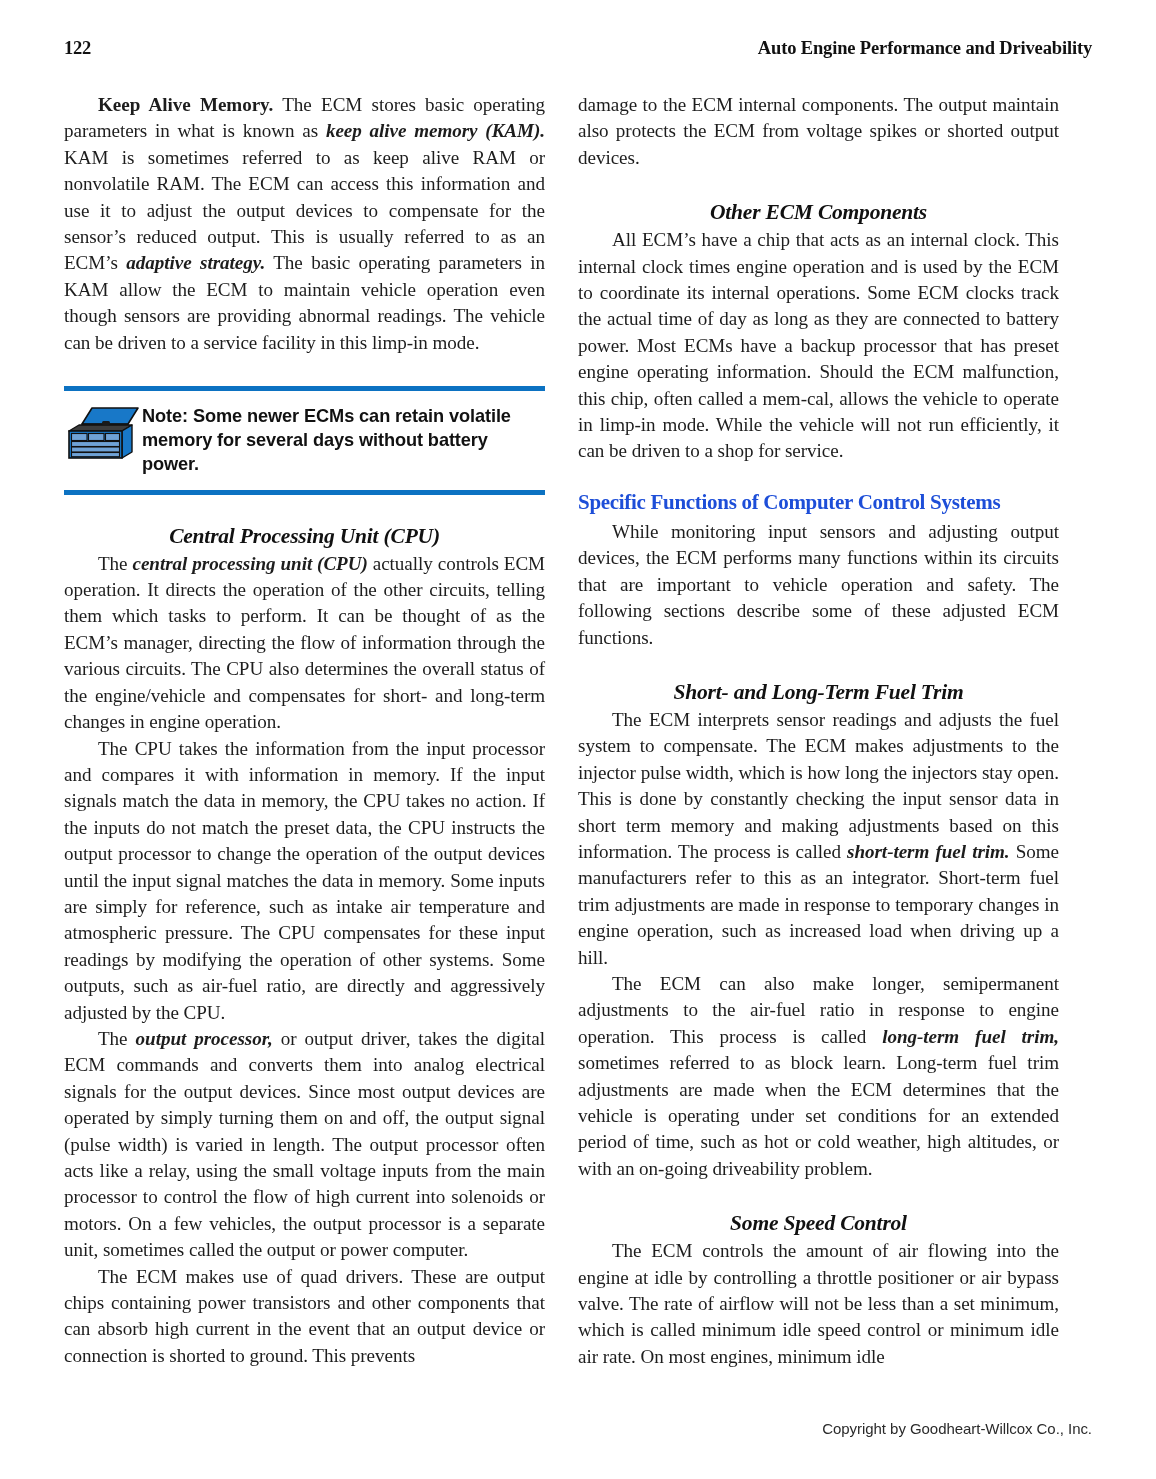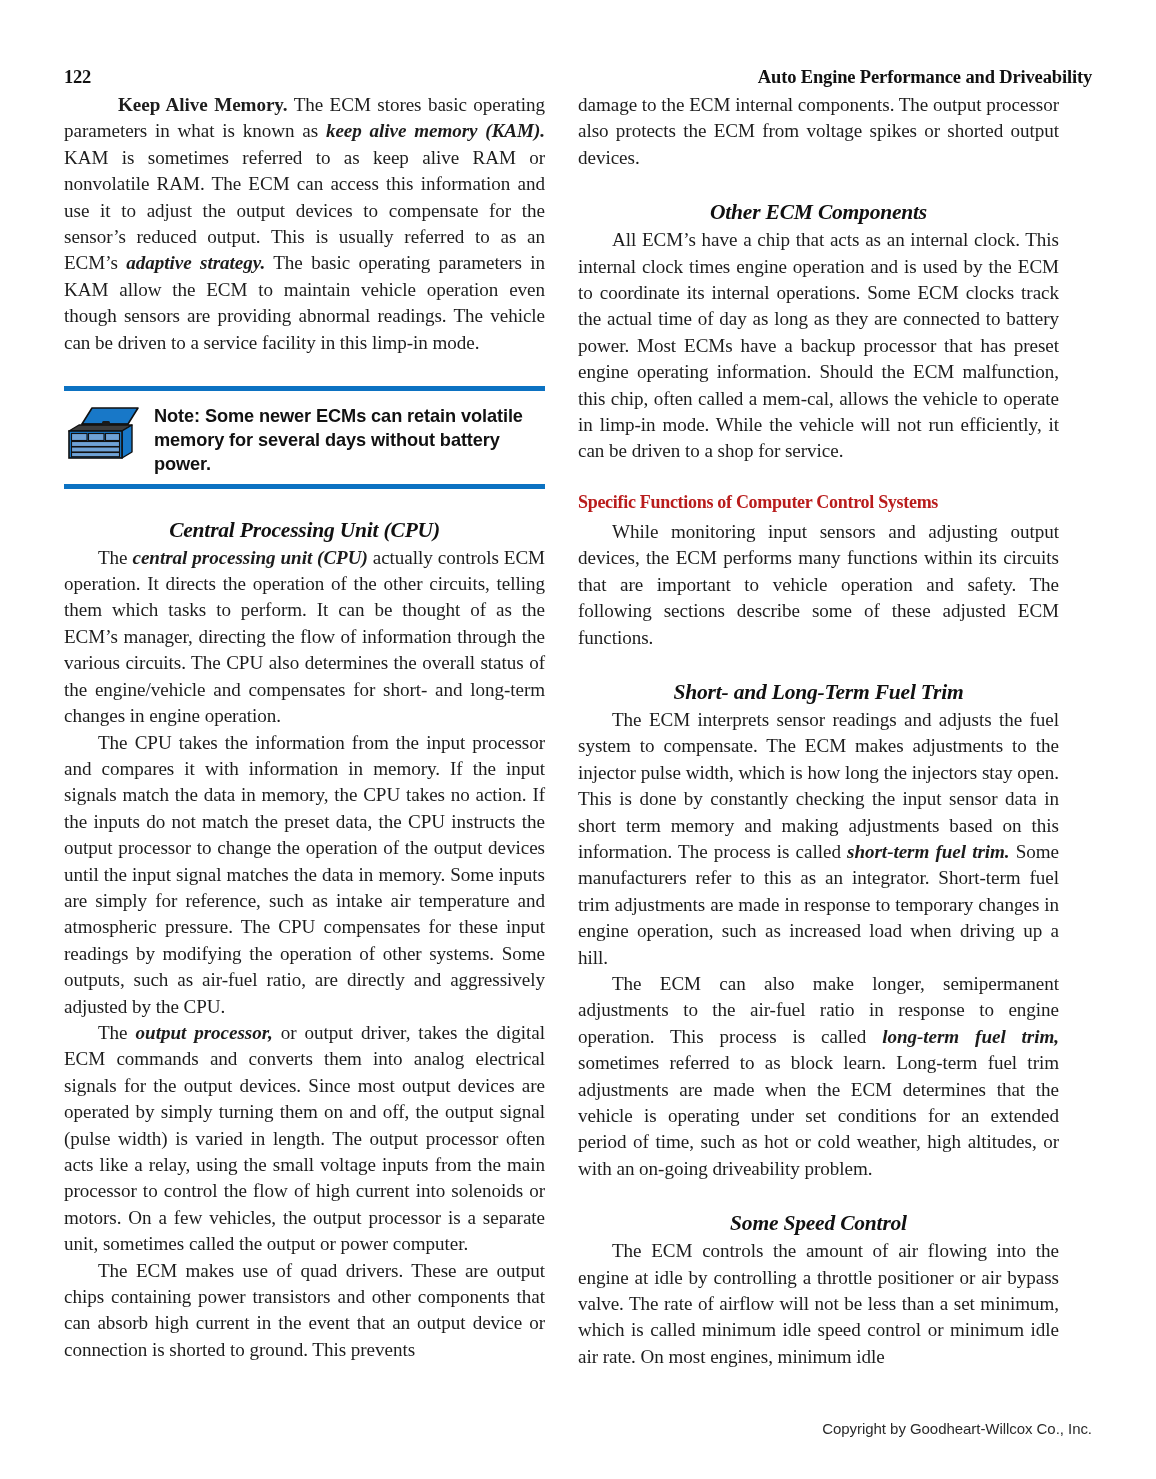--- a/index.html
+++ b/index.html
@@ -40,21 +40,20 @@
     font-size: 18.5px;
     font-weight: 700;
     letter-spacing: -0.2px;
     color: #111;
   }
   .book-title {
     font-size: 18.5px;
     font-weight: 700;
     color: #111;
     letter-spacing: -0.15px;
-    margin-top: 29px;
   }
 
   
   .col {
     position: absolute;
     top: 92px;
     width: 481px;
   }
   .col-left  { left: 64px;  }
   .col-right { left: 578px; }
@@ -64,36 +63,36 @@
     font-size: 19.1px;
     line-height: 26.4px;
     text-align: justify;
     text-justify: inter-word;
     hyphens: manual;
     color: #1d1d1d;
     letter-spacing: -0.05px;
   }
   p.body.indent { text-indent: 34px; }
 
-  b.run-in { font-weight: 700; margin-left: 20px; }
+  b.run-in { font-weight: 700; }
   i.term {
     font-weight: 700;
     font-style: italic;
   }
 
   
   h2.section-head {
     margin: 22px 0 2px 0;
-    font-size: 18px;
+    font-size: 21px;
     line-height: 30px;
     font-weight: 700;
     font-style: normal;
     text-align: left;
     letter-spacing: -0.3px;
-    color: #b91c1c;
+    color: #1d4ed8;
   }
   h3.sub-head {
     margin: 28px 0 1px 0;
     font-size: 21.5px;
     line-height: 27px;
     font-weight: 700;
     font-style: italic;
     text-align: center;
     letter-spacing: -0.2px;
     color: #111;
@@ -103,22 +102,22 @@
   .note-box {
     margin: 30px 0 0 0;
     padding: 0;
     border-top: 5px solid #0c72c2;
     border-bottom: 5px solid #0c72c2;
     position: relative;
   }
   .note-inner {
     display: flex;
     align-items: flex-start;
-    padding: 12px 2px 7px 2px;
-    gap: 14px;
+    padding: 12px 2px 13px 2px;
+    gap: 2px;
   }
   .note-text {
     font-family: "Liberation Sans", sans-serif;
     font-size: 18.2px;
     line-height: 24.2px;
     font-weight: 700;
     color: #111;
     letter-spacing: -0.1px;
     flex: 1;
     padding-top: 1px;
@@ -190,21 +189,21 @@
     <p class="body indent"><span>The </span><i class="term">central processing unit (CPU)</i><span> actually controls ECM operation. It directs the operation of the other circuits, telling them which tasks to perform. It can be thought of as the ECM’s manager, directing the flow of information through the various circuits. The CPU also determines the overall status of the engine/vehicle and compensates for short- and long-term changes in engine operation.</span></p>
     <p class="body indent">The CPU takes the information from the input processor and compares it with information in memory. If the input signals match the data in memory, the CPU takes no action. If the inputs do not match the preset data, the CPU instructs the output processor to change the operation of the output devices until the input signal matches the data in memory. Some inputs are simply for reference, such as intake air temperature and atmospheric pressure. The CPU compensates for these input readings by modifying the operation of other systems. Some outputs, such as air-fuel ratio, are directly and aggressively adjusted by the CPU.</p>
 
     <p class="body indent"><span>The </span><i class="term">output processor,</i><span> or output driver, takes the digital ECM commands and converts them into analog electrical signals for the output devices. Since most output devices are operated by simply turning them on and off, the output signal (pulse width) is varied in length. The output processor often acts like a relay, using the small voltage inputs from the main processor to control the flow of high current into solenoids or motors. On a few vehicles, the output processor is a separate unit, sometimes called the output or power computer.</span></p>
     <p class="body indent">The ECM makes use of quad drivers. These are output chips containing power transistors and other components that can absorb high current in the event that an output device or connection is shorted to ground. This prevents</p>
 
   </div>
 
   <div class="col col-right">
 
-    <p class="body">damage to the ECM internal components. The output processor also protects the ECM from voltage spikes or shorted output devices.</p>
+    <p class="body">damage to the ECM internal components. The output maintain also protects the ECM from voltage spikes or shorted output devices.</p>
 
     <h3 class="sub-head">Other ECM Components</h3>
     <p class="body indent">All ECM’s have a chip that acts as an internal clock. This internal clock times engine operation and is used by the ECM to coordinate its internal operations. Some ECM clocks track the actual time of day as long as they are connected to battery power. Most ECMs have a backup processor that has preset engine operating information. Should the ECM malfunction, this chip, often called a mem-cal, allows the vehicle to operate in limp-in mode. While the vehicle will not run efficiently, it can be driven to a shop for service.</p>
 
     <h2 class="section-head">Specific Functions of Computer Control Systems</h2>
     <p class="body indent">While monitoring input sensors and adjusting output devices, the ECM performs many functions within its circuits that are important to vehicle operation and safety. The following sections describe some of these adjusted ECM functions.</p>
 
     <h3 class="sub-head">Short- and Long-Term Fuel Trim</h3>
     <p class="body indent"><span>The ECM interprets sensor readings and adjusts the fuel system to compensate. The ECM makes adjustments to the injector pulse width, which is how long the injectors stay open. This is done by constantly checking the input sensor data in short term memory and making adjustments based on this information. The process is called </span><i class="term">short-term fuel trim.</i><span> Some manufacturers refer to this as an integrator. Short-term fuel trim adjustments are made in response to temporary changes in engine operation, such as increased load when driving up a hill.</span></p>
     <p class="body indent"><span>The ECM can also make longer, semipermanent adjustments to the air-fuel ratio in response to engine operation. This process is called </span><i class="term">long-term fuel trim,</i><span> sometimes referred to as block learn. Long-term fuel trim adjustments are made when the ECM determines that the vehicle is operating under set conditions for an extended period of time, such as hot or cold weather, high altitudes, or with an on-going driveability problem.</span></p>

